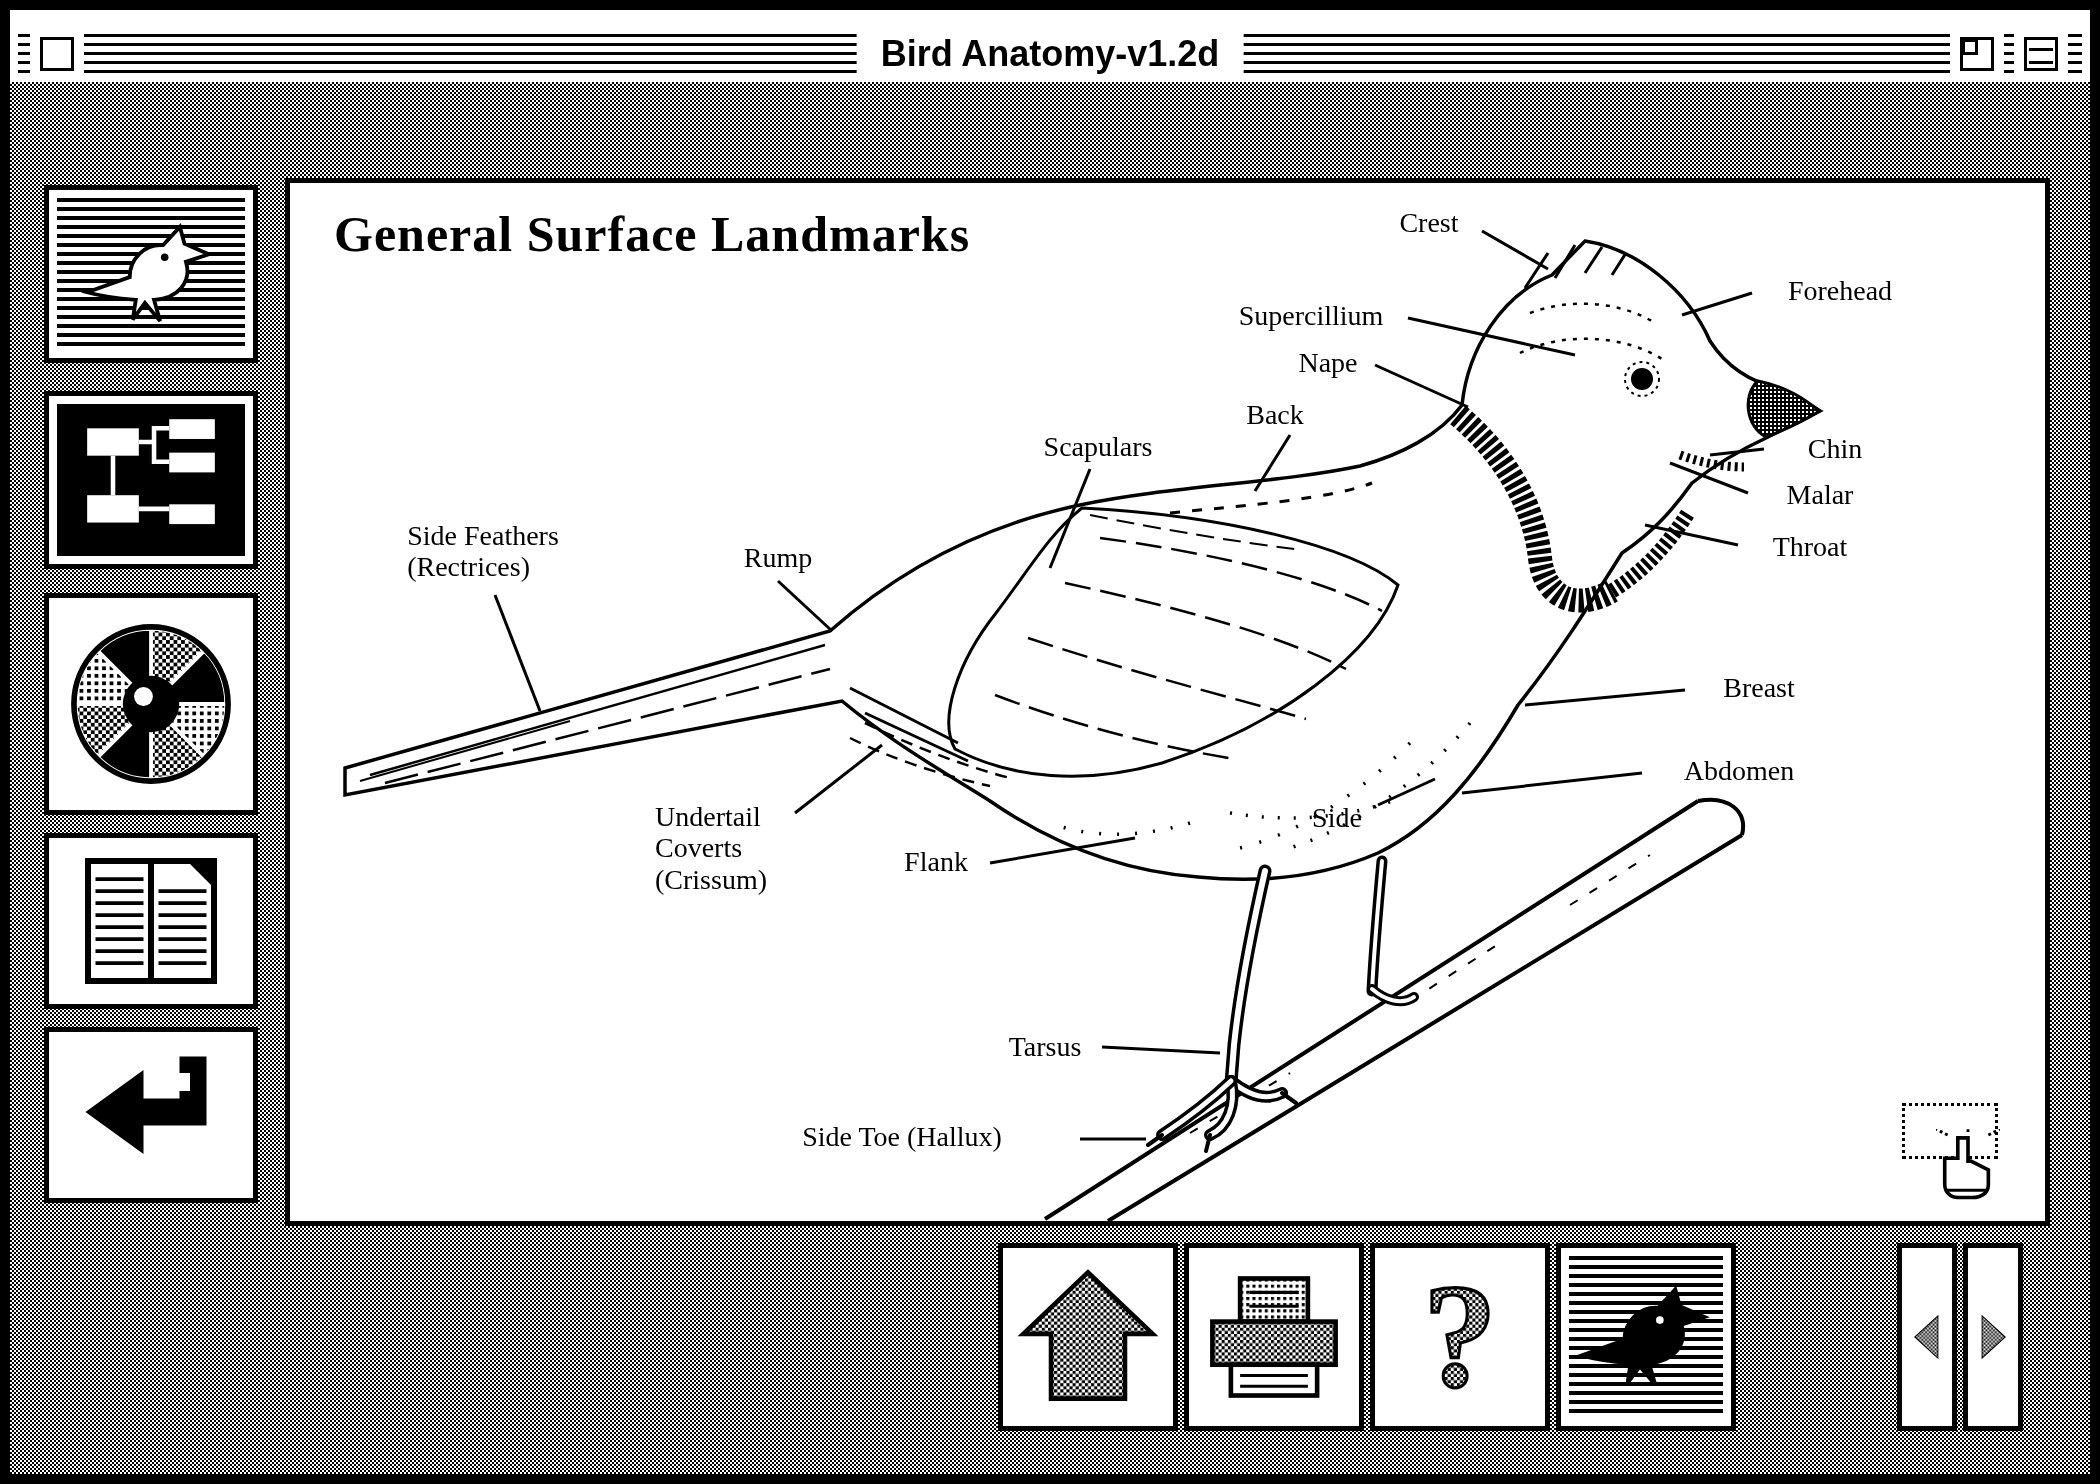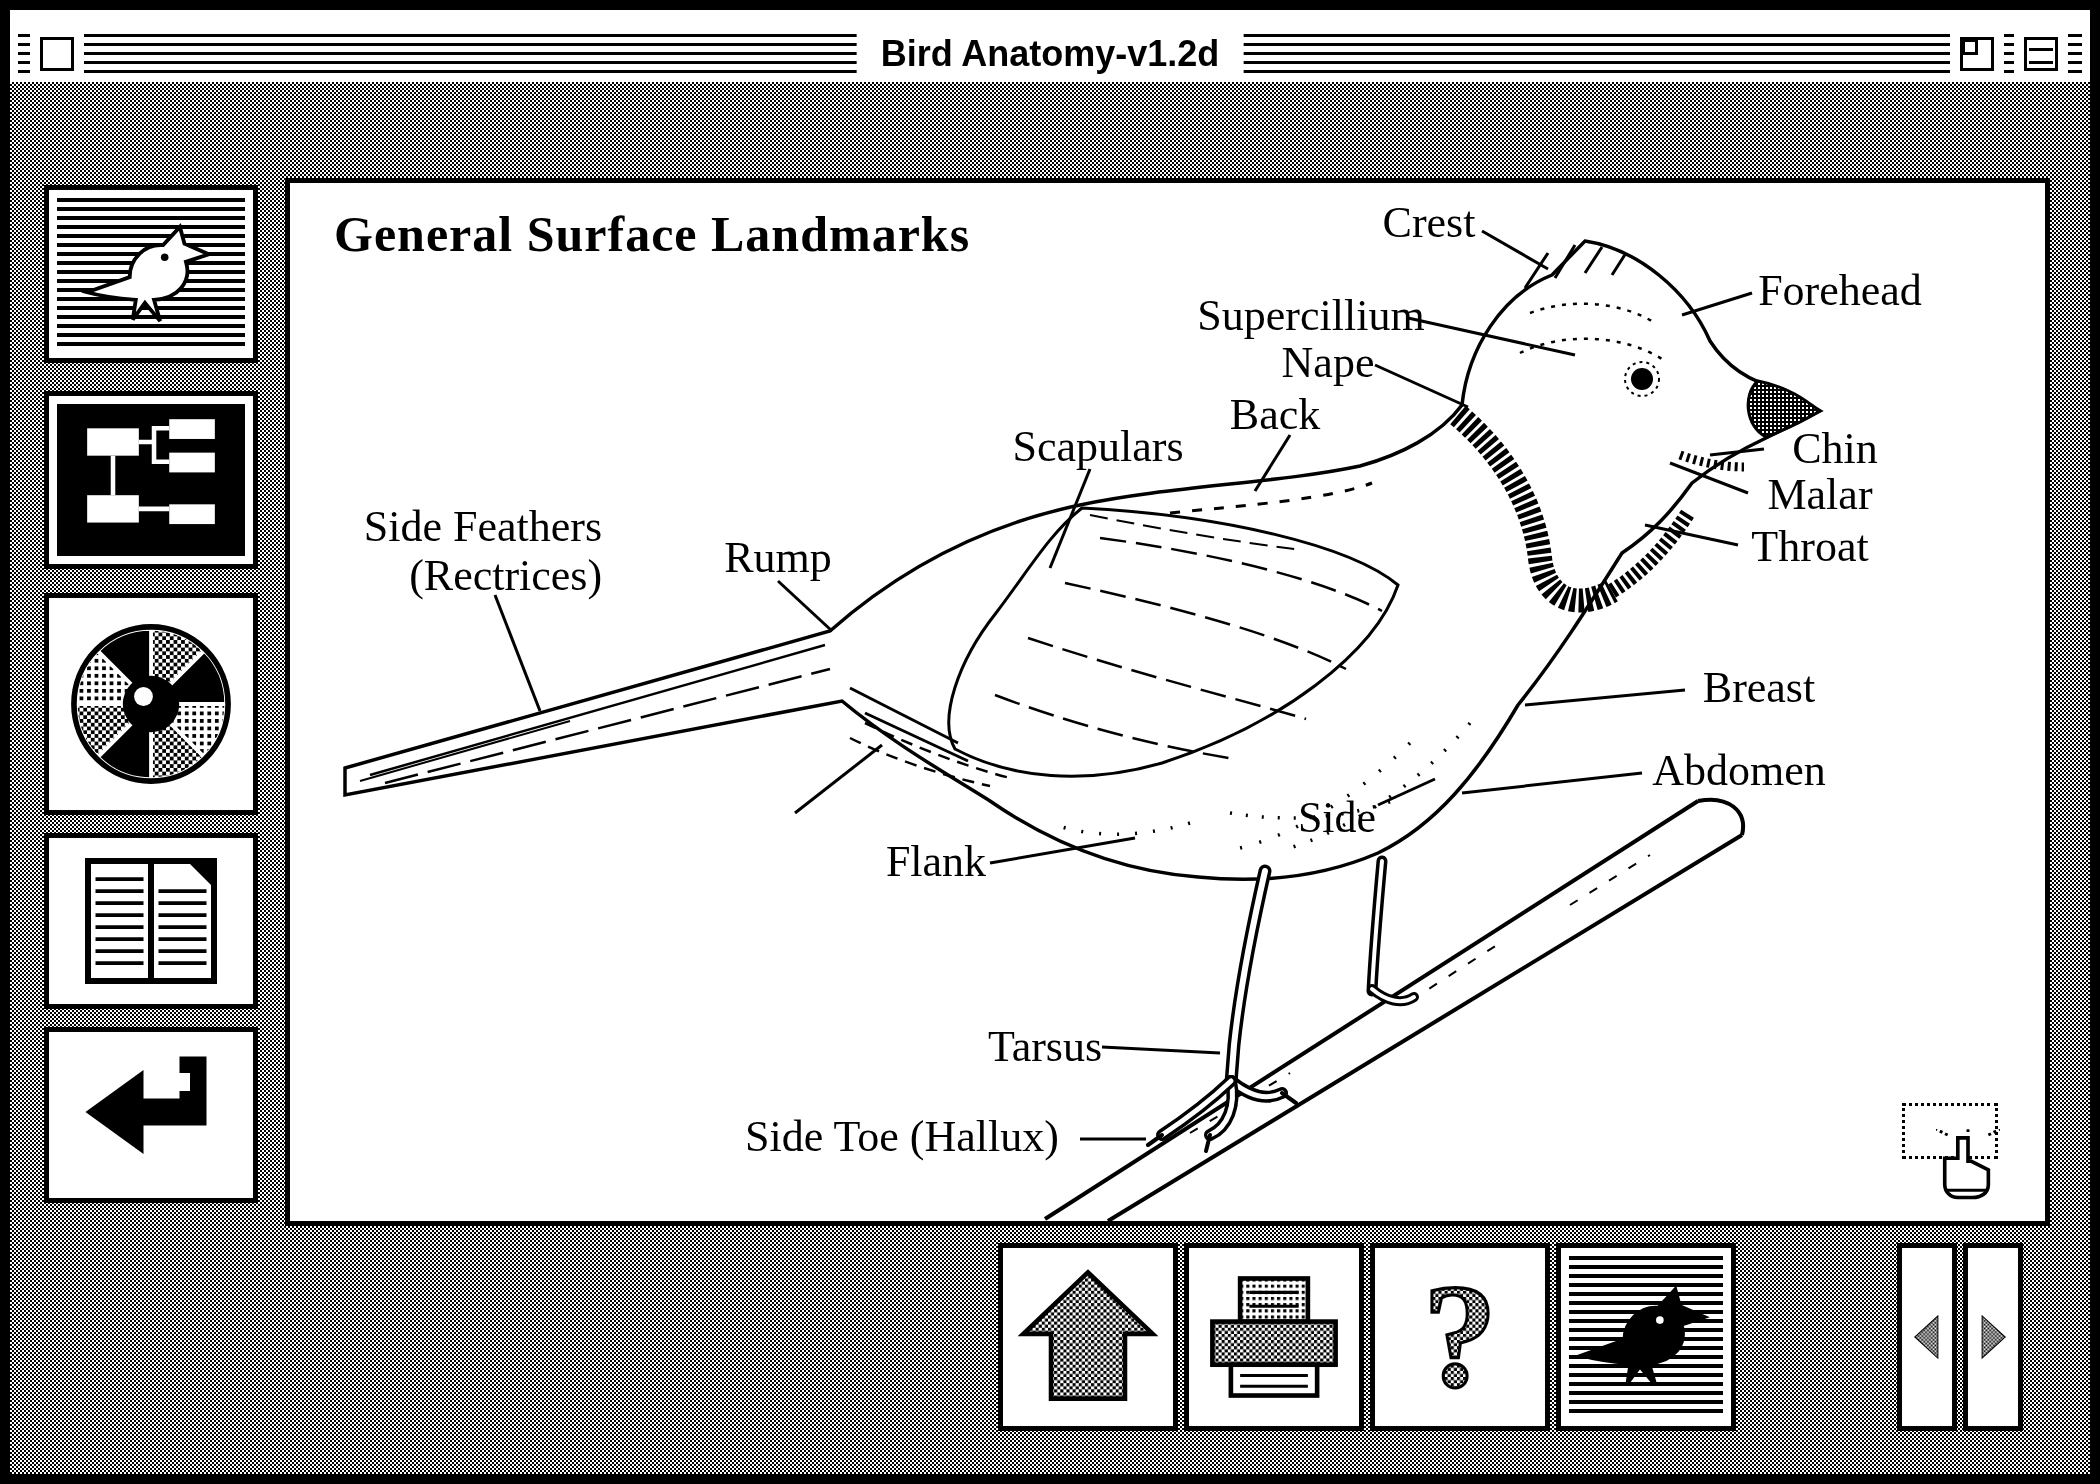--- a/index.html
+++ b/index.html
@@ -34,22 +34,22 @@
   .striped{background:repeating-linear-gradient(to bottom,#000 0 4px,#fff 4px 9px);}
   .darkbg{background:#000;}
 
   
   .card{position:absolute;left:275px;top:96px;width:1765px;height:1048px;background:#fff;
     border:5px solid #000;box-sizing:border-box;}
   .diagram-svg{position:absolute;inset:0;width:1755px;height:1038px;}
   .d-title{position:absolute;left:44px;top:22px;font-size:50px;font-weight:bold;letter-spacing:1px;white-space:nowrap;}
   .d-sub{position:absolute;left:106px;top:86px;font-size:34px;white-space:nowrap;}
   .d-sub .sci{font-style:italic;margin-left:30px;}
-  .lbl{position:absolute;transform:translate(-50%,-50%);font-size:44px;line-height:1.12;
-    text-align:right;white-space:pre-line;color:#000;}
+  .lbl{position:absolute;transform:translate(-50%,-50%);font-size:28px;line-height:1.12;
+    text-align:left;white-space:pre-line;color:#000;}
 
   
   .toolbar{position:absolute;display:flex;gap:6px;}
   .tool-btn{width:180px;height:188px;border:5px solid #000;background:#fff;position:relative;box-sizing:border-box;}
   .nav-btn{width:60px;height:188px;border:5px solid #000;background:#fff;position:relative;box-sizing:border-box;}
   .tool-icon{position:absolute;inset:8px;}
   .tool-icon svg{position:absolute;inset:0;width:100%;height:100%;}
 
   
   .cursor{position:absolute;left:1612px;top:920px;width:120px;height:110px;}
@@ -279,20 +279,23 @@
       <div class="lbl" style="left:808px;top:264px">Scapulars</div>
       <div class="lbl" style="left:1545px;top:266px">Chin</div>
       <div class="lbl" style="left:1530px;top:312px">Malar</div>
       <div class="lbl" style="left:1520px;top:364px">Throat</div>
       <div class="lbl" style="left:193px;top:368px">Side Feathers
 (Rectrices)</div>
       <div class="lbl" style="left:488px;top:375px">Rump</div>
       <div class="lbl" style="left:1469px;top:505px">Breast</div>
       <div class="lbl" style="left:1449px;top:588px">Abdomen</div>
       <div class="lbl" style="left:1047px;top:635px">Side</div>
+      <div class="lbl" style="left:421px;top:665px">Undertail
+Coverts
+(Crissum)</div>
       <div class="lbl" style="left:646px;top:679px">Flank</div>
       <div class="lbl" style="left:755px;top:864px">Tarsus</div>
       <div class="lbl" style="left:612px;top:954px">Side Toe (Hallux)</div>
 
       <div class="cursor">
         <div class="marquee"></div>
         <svg class="hand" viewBox="0 0 44 48">
           <path d="M8,2 L0,-2 M36,2 L44,-2 M22,0 L22,-6" stroke="#000" stroke-width="2" stroke-dasharray="2 2" fill="none"></path>
           <path d="M15,4 h7 v16 h2 l12,6 v10 c0,6 -5,9 -11,9 h-10 c-5,0 -9,-4 -9,-9 V18 h9 z" fill="#fff" stroke="#000" stroke-width="2.5"></path>
           <line x1="6" y1="40" x2="35" y2="40" stroke="#000" stroke-width="2"></line>

